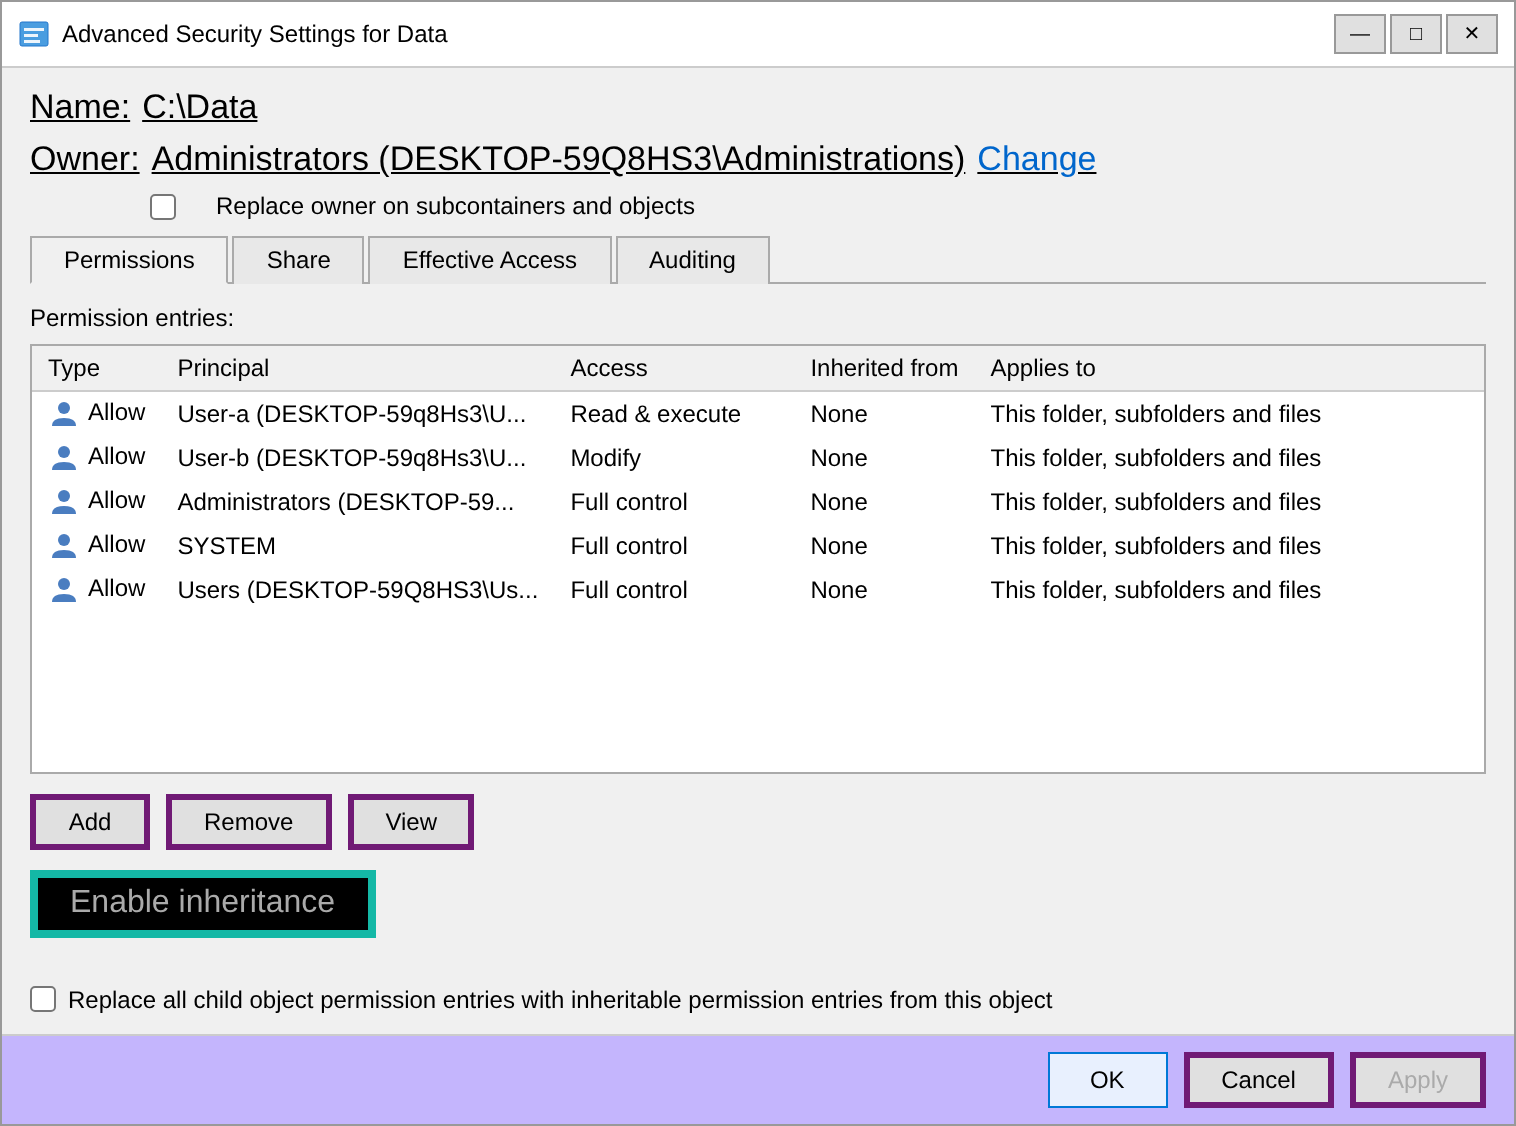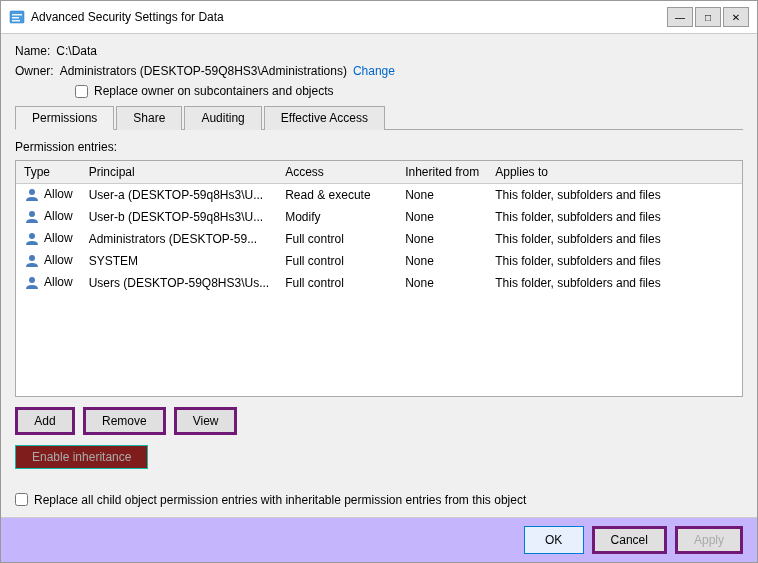--- a/index.html
+++ b/index.html
@@ -60,31 +60,32 @@
       display: flex;
       flex-direction: column;
       gap: 6px;
       overflow: hidden;
     }
 
     .info-row {
       display: flex;
       align-items: flex-start;
       gap: 6px;
-      font-size: 12px;
+      font-size: 17px;
+      text-decoration: underline;
     }
 
     .info-label { color: #000; font-weight: normal; }
     .info-value { color: #000; }
     .link { color: #0066cc; cursor: pointer; text-decoration: none; }
 
     .checkbox-row {
       display: flex;
       align-items: flex-end;
-      gap: 6px;
+      gap: 20px;
       margin-left: 60px;
     }
 
     .checkbox-row input[type="checkbox"] { cursor: pointer; }
 
     .tabs {
       display: flex;
       border-bottom: 1px solid #aaa;
       margin-top: 1px;
     }
@@ -172,24 +173,24 @@
       min-width: 60px;
     }
     .btn:disabled { color: #aaa; cursor: default; }
     .btn.primary {
       border: 1px solid #0078d7;
       background: #e8f0fe;
     }
 
     .inherit-btn {
       padding: 4px 16px;
-      border: 1px solid #14b8a6;
-      background: #7f1d1d;
+      border: 4px solid #14b8a6;
+      background: #000000;
       cursor: pointer;
-      font-size: 12px;
+      font-size: 16px;
       color: #aaa;
     }
 
     .bottom-checkbox-row {
       display: flex;
       align-items: flex-start;
       gap: 6px;
       margin-top: 18px;
     }
 
@@ -253,22 +254,22 @@
     </div>
 
     <div class="checkbox-row">
       <input type="checkbox" style="">
       <span>Replace owner on  subcontainers and objects</span>
     </div>
 
     <div class="tabs">
       <div class="tab active">Permissions</div>
       <div class="tab">Share</div>
+      <div class="tab">Effective Access</div>
       <div class="tab">Auditing</div>
-      <div class="tab">Effective Access</div>
     </div>
 
 
     <div class="section-label">Permission entries:</div>
 
     <div class="table-container">
       <table>
         <thead>
           <tr>
             <th class="col-type">Type</th>

